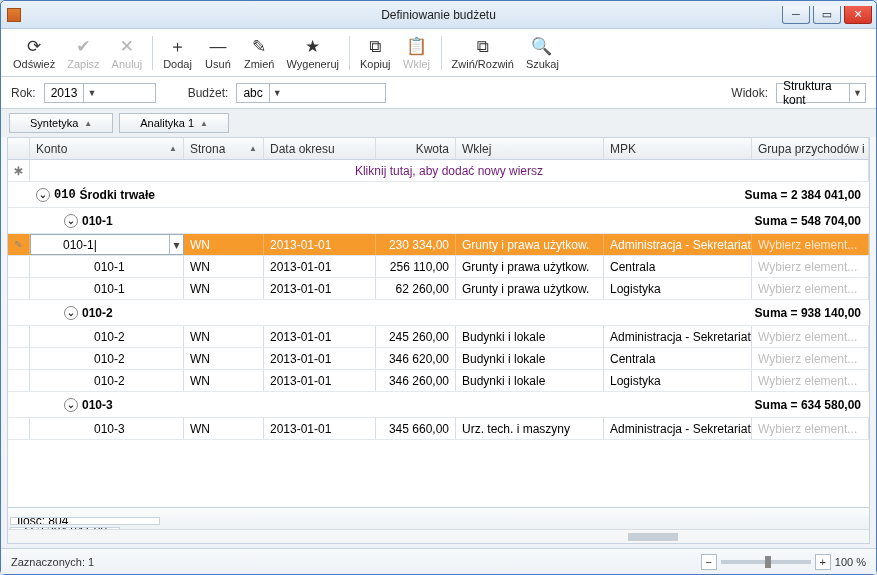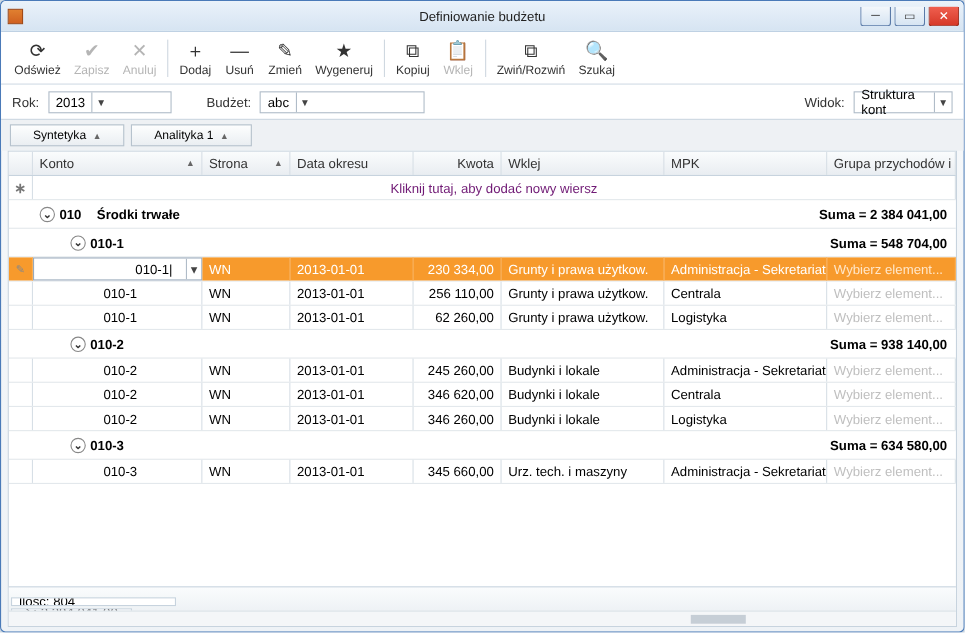--- a/index.html
+++ b/index.html
@@ -264,34 +264,34 @@
     </div>
 
     <div class="row clickrow">
       <div class="cell col-gutter" style="font-size:13px;color:#777;font-weight:bold;">∗</div>
       <div class="cell full">Kliknij tutaj, aby dodać nowy wiersz</div>
     </div>
 
     <div class="grid-body" id="grid-body">
         <div class="grp-row" style="padding-left:28px;">
           <span class="exp-ic">⌄</span>
-          <span style="margin-right:14px;">010</span>
+          <span style="margin-right:4px;font-family:Liberation Mono, monospace;">010</span>
           <span>Środki trwałe</span>
           <span class="suma">Suma = 2 384 041,00</span>
         </div>
         <div class="grp-row" style="padding-left:56px;">
           <span class="exp-ic">⌄</span>
           <span style="margin-right:14px;">010-1</span>
           <span class="suma">Suma = 548 704,00</span>
         </div>
         <div class="row sel-row">
           <div class="cell col-gutter">
             <span class="edit-marker">✎</span>
           </div>
-          <div class="cell col-konto" style="padding:0 0 0 88px;">
+          <div class="cell col-konto" style="padding:0 0 0 28px;">
             <span style="flex:1;padding:0 4px;">010-1|</span>
             <span class="arr">▾</span>
           </div>
           <div class="cell col-strona">WN</div>
           <div class="cell col-data">2013-01-01</div>
           <div class="cell col-kwota">230 334,00</div>
           <div class="cell col-opis">Grunty i prawa użytkow.</div>
           <div class="cell col-mpk">Administracja - Sekretariat...</div>
           <div class="cell col-grupa placeholder">Wybierz element...</div>
         </div>
@@ -372,13 +372,25 @@
       <div class="cell" style="width:150px;">Ilość: 804</div>
       <div style="width:188px"></div>
       <div class="cell" style="width:110px;justify-content:center;">Σ: 2 384 041,00</div>
       <div style="flex:1"></div>
     </div>
     <div class="scrollbar-fake">
       <div class="thumb"></div>
     </div>
   </div>
 
+  <div class="statusbar">
+    <span>Zaznaczonych: 1</span>
+    <div class="spacer"></div>
+    <div class="zoom">
+      <div class="btn">−</div>
+      <div class="track">
+          <div class="thumb"></div>
+        </div>
+      <div class="btn">+</div>
+      <span>100 %</span>
+    </div>
+  </div>
 </div>
 
 </body></html>

